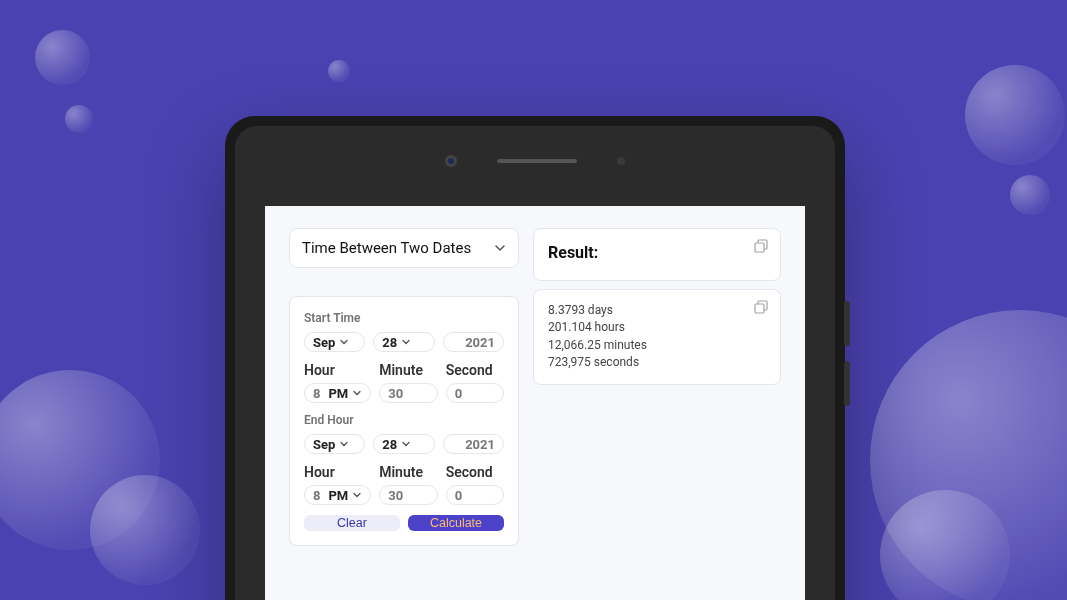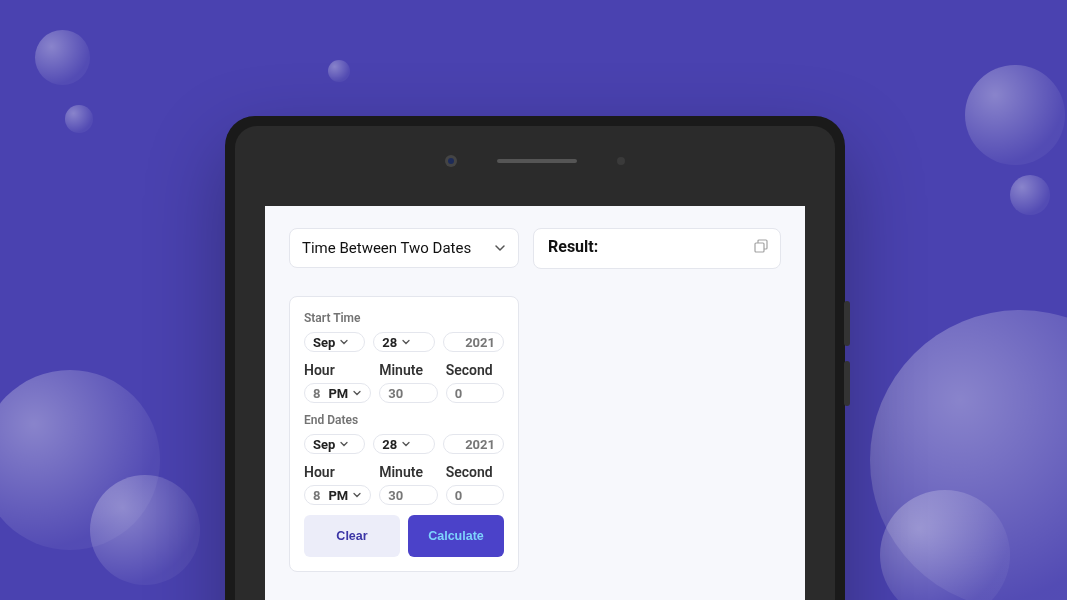--- a/index.html
+++ b/index.html
@@ -67,26 +67,26 @@
     font-size:13px; color:#222;font-weight:bold;
   }
   .dd { display:inline-flex; align-items:center; gap:4px; }
   .mini-chev { width:10px; height:10px; }
   .hms-row { display:flex; gap:8px; margin-bottom:10px; }
   .hms-col { flex:1; }
   .mini-label { font-size:14px; color:#333; margin-bottom:5px; font-weight:600; }
   .hour-box { display:flex; align-items:center; justify-content:space-between; gap:8px; }
   .btn-row { display:flex; gap:8px; margin-top:4px; }
   .btn {
-    flex:1; height:42px; border-radius:6px; border:none; font-size:12.5px; font-weight:700;
+    flex:1; height:16px; border-radius:6px; border:none; font-size:12.5px; font-weight:400;
     cursor:pointer; display:flex; align-items:center; justify-content:center;
   }
   .btn-clear { background:#ecedf9; color:#3c36a6; }
-  .btn-calc { background:#4b42c9; color:#7dd3fc; }
-  .result-card { padding:8px 14px; position:relative; margin-bottom:8px; }
+  .btn-calc { background:#4b42c9; color:#fdba74; }
+  .result-card { padding:14px 14px; position:relative; margin-bottom:8px; }
   .result-title { font-size:16px; font-weight:700; color:#111; margin-bottom:4px; }
   .result-main { font-size:12.5px; color:#333; }
   .breakdown-card { padding:12px 14px; position:relative; }
   .bd-line { font-size:12px; color:#444; line-height:1.45; }
   .copy-ico { position:absolute; top:10px; right:12px; width:14px; height:14px; opacity:.6; cursor:pointer; }
   svg { display:block; }
 </style>
 </head>
 <body>
 
@@ -164,21 +164,21 @@
               </div>
             </div>
             <div class="hms-col">
               <div class="mini-label">Second</div>
               <div class="input-box" style="color:#777;">
                 <span>0</span>
               </div>
             </div>
           </div>
 
-          <div class="field-label">End Dates</div>
+          <div class="field-label">End Hour</div>
           <div class="date-row">
             <div class="input-box">
               <span class="dd">
                   <span>Sep</span>
                   <svg class="mini-chev" viewBox="0 0 10 10">
                     <path d="M2 3.5l3 3 3-3" stroke="#555" stroke-width="1.3" fill="none" stroke-linecap="round"></path>
                   </svg>
                 </span>
             </div>
             <div class="input-box">
@@ -228,16 +228,26 @@
       </div>
 
       <div class="col-right">
         <div class="card result-card">
           <svg class="copy-ico" viewBox="0 0 14 14">
               <rect x="4" y="1" width="9" height="9" rx="1" stroke="#666" stroke-width="1.2" fill="none"></rect>
               <rect x="1" y="4" width="9" height="9" rx="1" stroke="#666" stroke-width="1.2" fill="#fff"></rect>
             </svg>
           <div class="result-title">Result:</div>
         </div>
+        <div class="card breakdown-card">
+          <svg class="copy-ico" viewBox="0 0 14 14">
+              <rect x="4" y="1" width="9" height="9" rx="1" stroke="#666" stroke-width="1.2" fill="none"></rect>
+              <rect x="1" y="4" width="9" height="9" rx="1" stroke="#666" stroke-width="1.2" fill="#fff"></rect>
+            </svg>
+          <div class="bd-line">8.3793 days</div>
+          <div class="bd-line">201.104 hours</div>
+          <div class="bd-line">12,066.25 minutes</div>
+          <div class="bd-line">723,975 seconds</div>
+        </div>
       </div>
     </div>
   </div>
 </div>
 
 </body></html>

